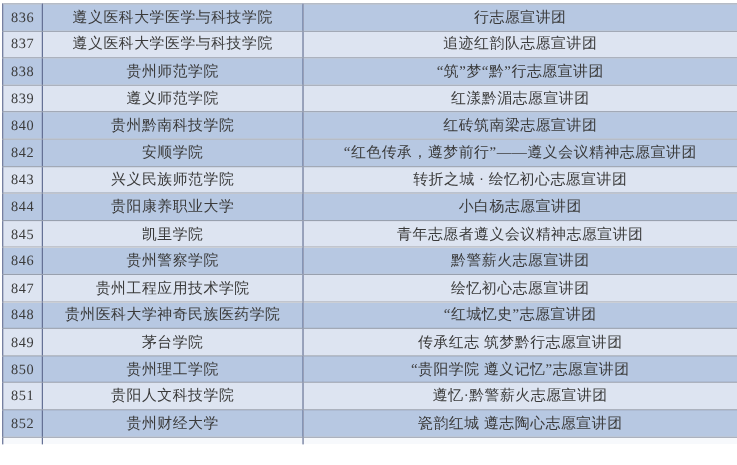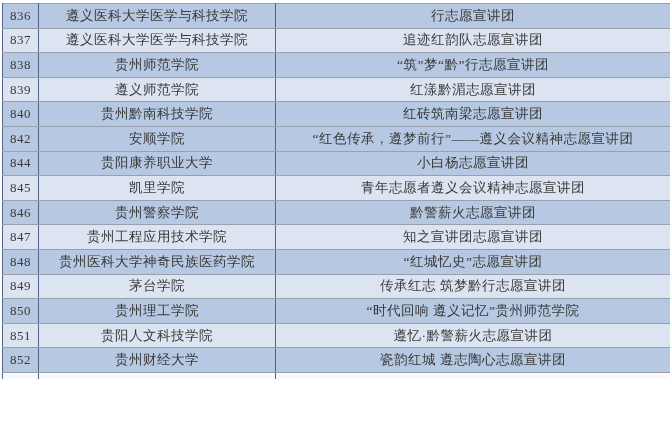--- a/index.html
+++ b/index.html
@@ -93,54 +93,59 @@
         <tr class="row-dark">
     <td class="col-no">840</td>
     <td class="col-inst">贵州黔南科技学院</td>
     <td class="col-team">红砖筑南梁志愿宣讲团</td>
   </tr>
         <tr class="row-dark">
     <td class="col-no">842</td>
     <td class="col-inst">安顺学院</td>
     <td class="col-team">“红色传承，遵梦前行”——遵义会议精神志愿宣讲团</td>
   </tr>
+        <tr class="row-light">
+    <td class="col-no">843</td>
+    <td class="col-inst">兴义民族师范学院</td>
+    <td class="col-team">转折之城 · 绘忆初心志愿宣讲团</td>
+  </tr>
         <tr class="row-dark">
     <td class="col-no">844</td>
     <td class="col-inst">贵阳康养职业大学</td>
     <td class="col-team">小白杨志愿宣讲团</td>
   </tr>
         <tr class="row-light">
     <td class="col-no">845</td>
     <td class="col-inst">凯里学院</td>
     <td class="col-team">青年志愿者遵义会议精神志愿宣讲团</td>
   </tr>
         <tr class="row-dark">
     <td class="col-no">846</td>
     <td class="col-inst">贵州警察学院</td>
     <td class="col-team">黔警薪火志愿宣讲团</td>
   </tr>
         <tr class="row-light">
     <td class="col-no">847</td>
     <td class="col-inst">贵州工程应用技术学院</td>
-    <td class="col-team">知之宣讲团志愿宣讲团</td>
+    <td class="col-team">绘忆初心志愿宣讲团</td>
   </tr>
         <tr class="row-dark">
     <td class="col-no">848</td>
     <td class="col-inst">贵州医科大学神奇民族医药学院</td>
     <td class="col-team">“红城忆史”志愿宣讲团</td>
   </tr>
         <tr class="row-light">
     <td class="col-no">849</td>
     <td class="col-inst">茅台学院</td>
     <td class="col-team">传承红志 筑梦黔行志愿宣讲团</td>
   </tr>
         <tr class="row-dark">
     <td class="col-no">850</td>
     <td class="col-inst">贵州理工学院</td>
-    <td class="col-team">“时代回响 遵义记忆”贵州师范学院</td>
+    <td class="col-team">“贵阳学院 遵义记忆”志愿宣讲团</td>
   </tr>
         <tr class="row-light">
     <td class="col-no">851</td>
     <td class="col-inst">贵阳人文科技学院</td>
     <td class="col-team">遵忆·黔警薪火志愿宣讲团</td>
   </tr>
         <tr class="row-dark">
     <td class="col-no">852</td>
     <td class="col-inst">贵州财经大学</td>
     <td class="col-team">瓷韵红城 遵志陶心志愿宣讲团</td>

